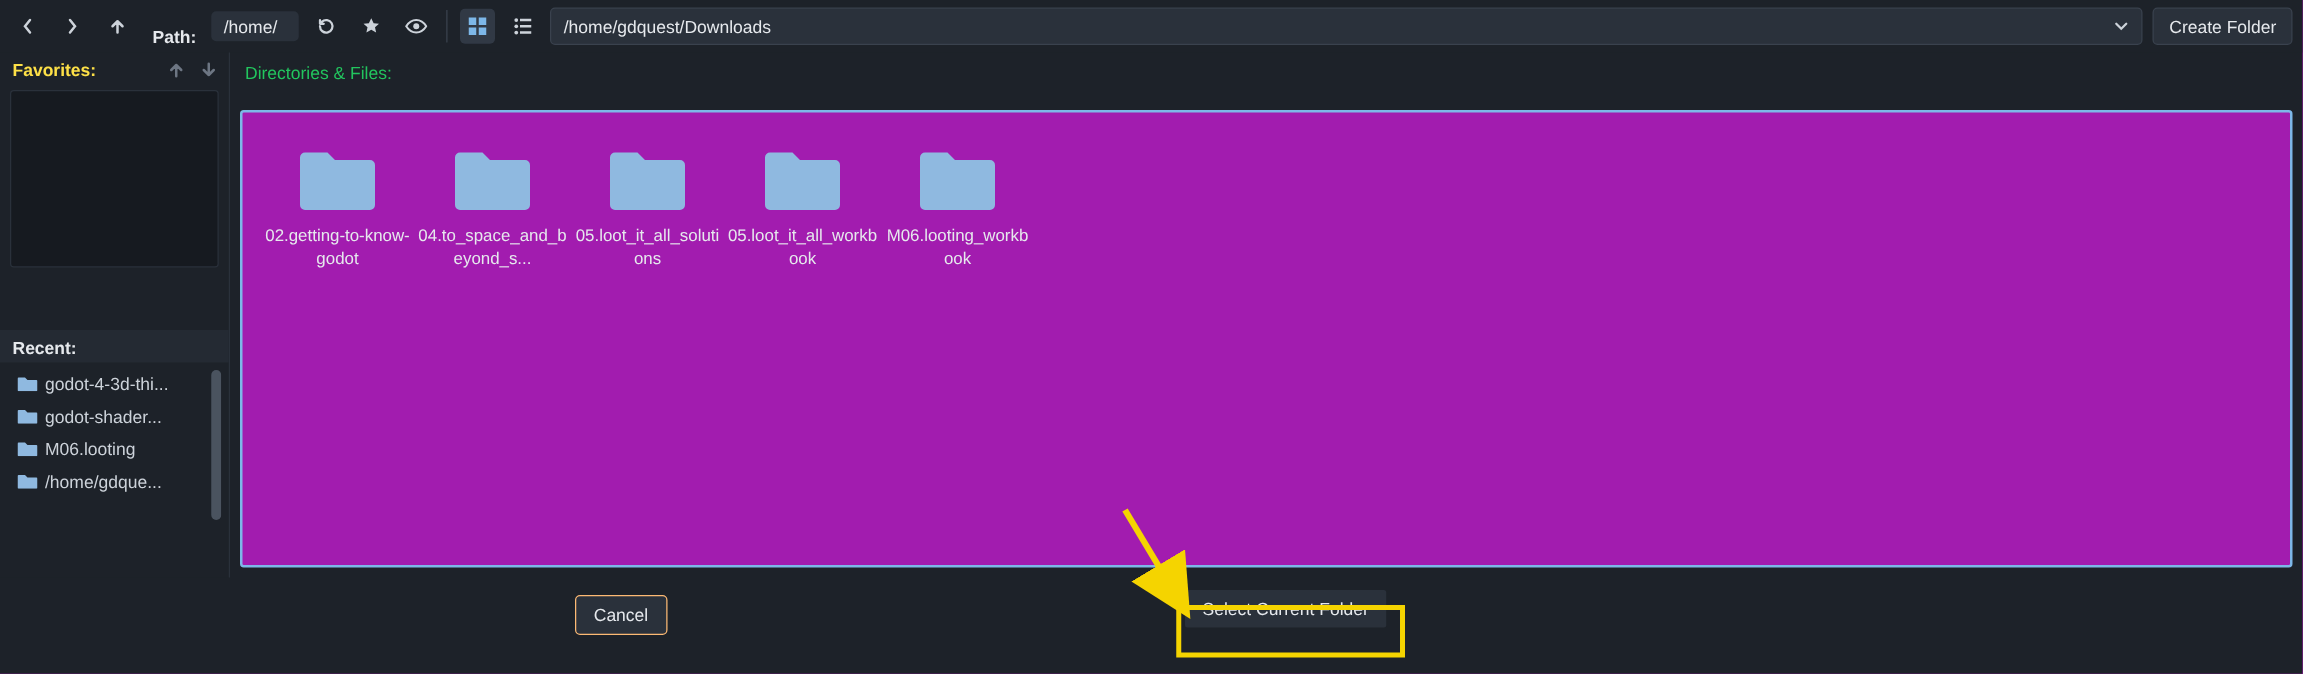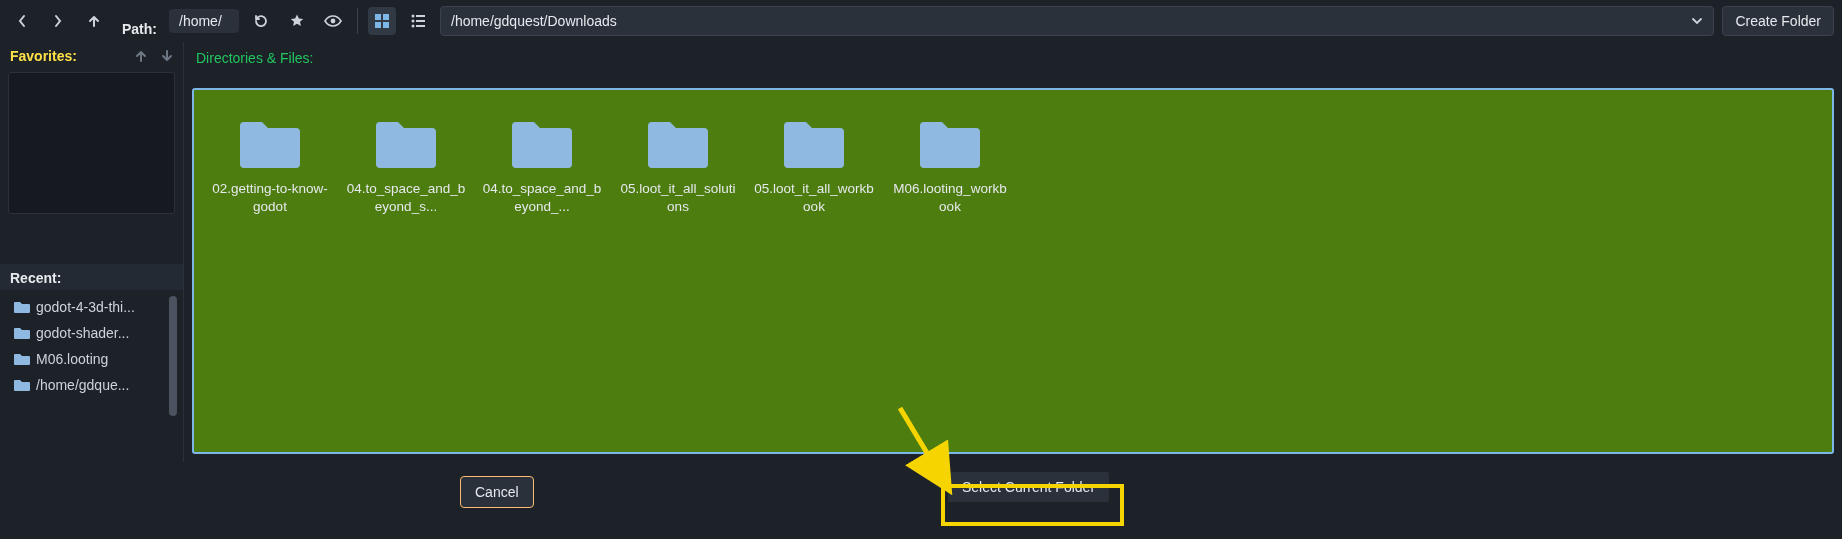--- a/index.html
+++ b/index.html
@@ -99,26 +99,26 @@
   .content {
     flex:1;
     display:flex; flex-direction:column;
     padding: 0 8px 8px 8px;
   }
   .content-header { font-weight:400; color:#22c55e; padding: 8px 4px 22px 4px;}
   .file-area {
     flex:1;
     border: 2px solid #7db7e8;
     border-radius: 3px;
-    background: #4d7c0f;
+    background: #a21caf;
     padding: 22px 14px;
     display:flex;
     flex-wrap:wrap;
     align-content:flex-start;
-    gap: 12px;
+    gap: 0;
   }
   .file-item {
     width: 124px;
     display:flex; flex-direction:column; align-items:center;
     cursor:pointer;
     padding: 4px 2px;
   }
   .folder-big { width:64px; height:54px; margin-bottom:10px;}
   .file-label {
     text-align:center;
@@ -291,26 +291,20 @@
       <div class="file-item">
         <svg class="folder-big" viewBox="0 0 64 54">
             <path d="M2 10a4 4 0 014-4h18l6 6h28a4 4 0 014 4v32a4 4 0 01-4 4H6a4 4 0 01-4-4z" fill="#8fb9e0"></path>
           </svg>
         <div class="file-label">04.to_space_and_beyond_s...</div>
       </div>
       <div class="file-item">
         <svg class="folder-big" viewBox="0 0 64 54">
             <path d="M2 10a4 4 0 014-4h18l6 6h28a4 4 0 014 4v32a4 4 0 01-4 4H6a4 4 0 01-4-4z" fill="#8fb9e0"></path>
           </svg>
-        <div class="file-label">04.to_space_and_beyond_...</div>
-      </div>
-      <div class="file-item">
-        <svg class="folder-big" viewBox="0 0 64 54">
-            <path d="M2 10a4 4 0 014-4h18l6 6h28a4 4 0 014 4v32a4 4 0 01-4 4H6a4 4 0 01-4-4z" fill="#8fb9e0"></path>
-          </svg>
         <div class="file-label">05.loot_it_all_solutions</div>
       </div>
       <div class="file-item">
         <svg class="folder-big" viewBox="0 0 64 54">
             <path d="M2 10a4 4 0 014-4h18l6 6h28a4 4 0 014 4v32a4 4 0 01-4 4H6a4 4 0 01-4-4z" fill="#8fb9e0"></path>
           </svg>
         <div class="file-label">05.loot_it_all_workbook</div>
       </div>
       <div class="file-item">
         <svg class="folder-big" viewBox="0 0 64 54">

